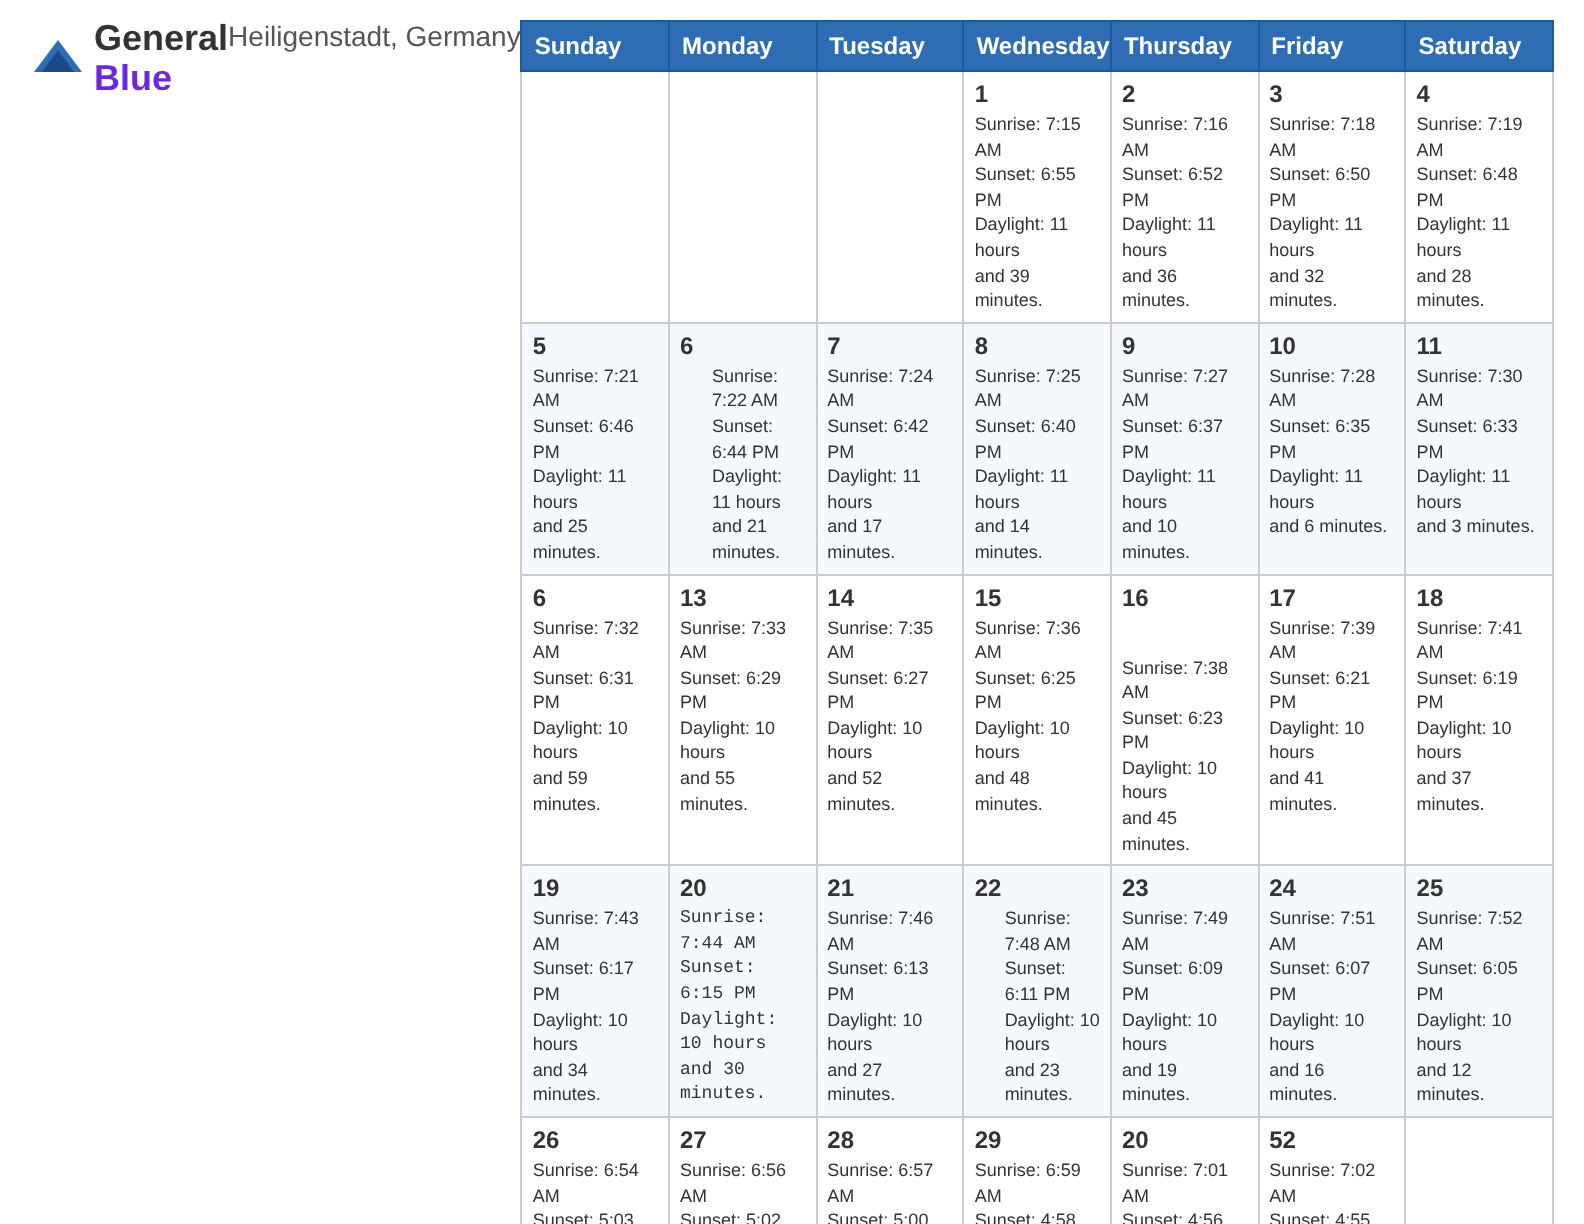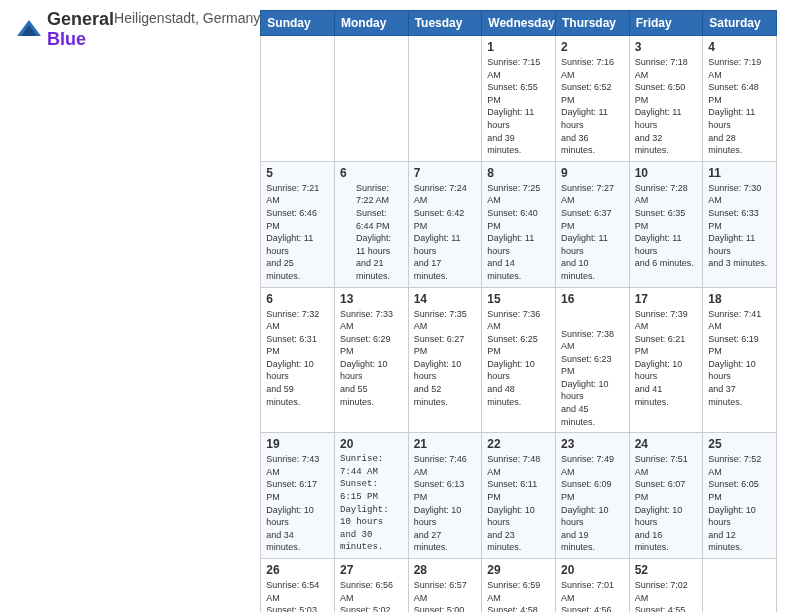--- a/index.html
+++ b/index.html
@@ -280,21 +280,21 @@
           </td>
           <td>
             <span class="day-num">21</span>
             <div class="day-info" style="white-space: pre-line;">Sunrise: 7:46 AM
 Sunset: 6:13 PM
 Daylight: 10 hours
 and 27 minutes.</div>
           </td>
           <td>
             <span class="day-num">22</span>
-            <div class="day-info" style="white-space: pre-line;">Sunrise: 7:48 AM
+            <div class="day-info" style="white-space: pre-line; margin-left: 15px;">Sunrise: 7:48 AM
 Sunset: 6:11 PM
 Daylight: 10 hours
 and 23 minutes.</div>
           </td>
           <td>
             <span class="day-num">23</span>
             <div class="day-info" style="white-space: pre-line;">Sunrise: 7:49 AM
 Sunset: 6:09 PM
 Daylight: 10 hours
 and 19 minutes.</div>

